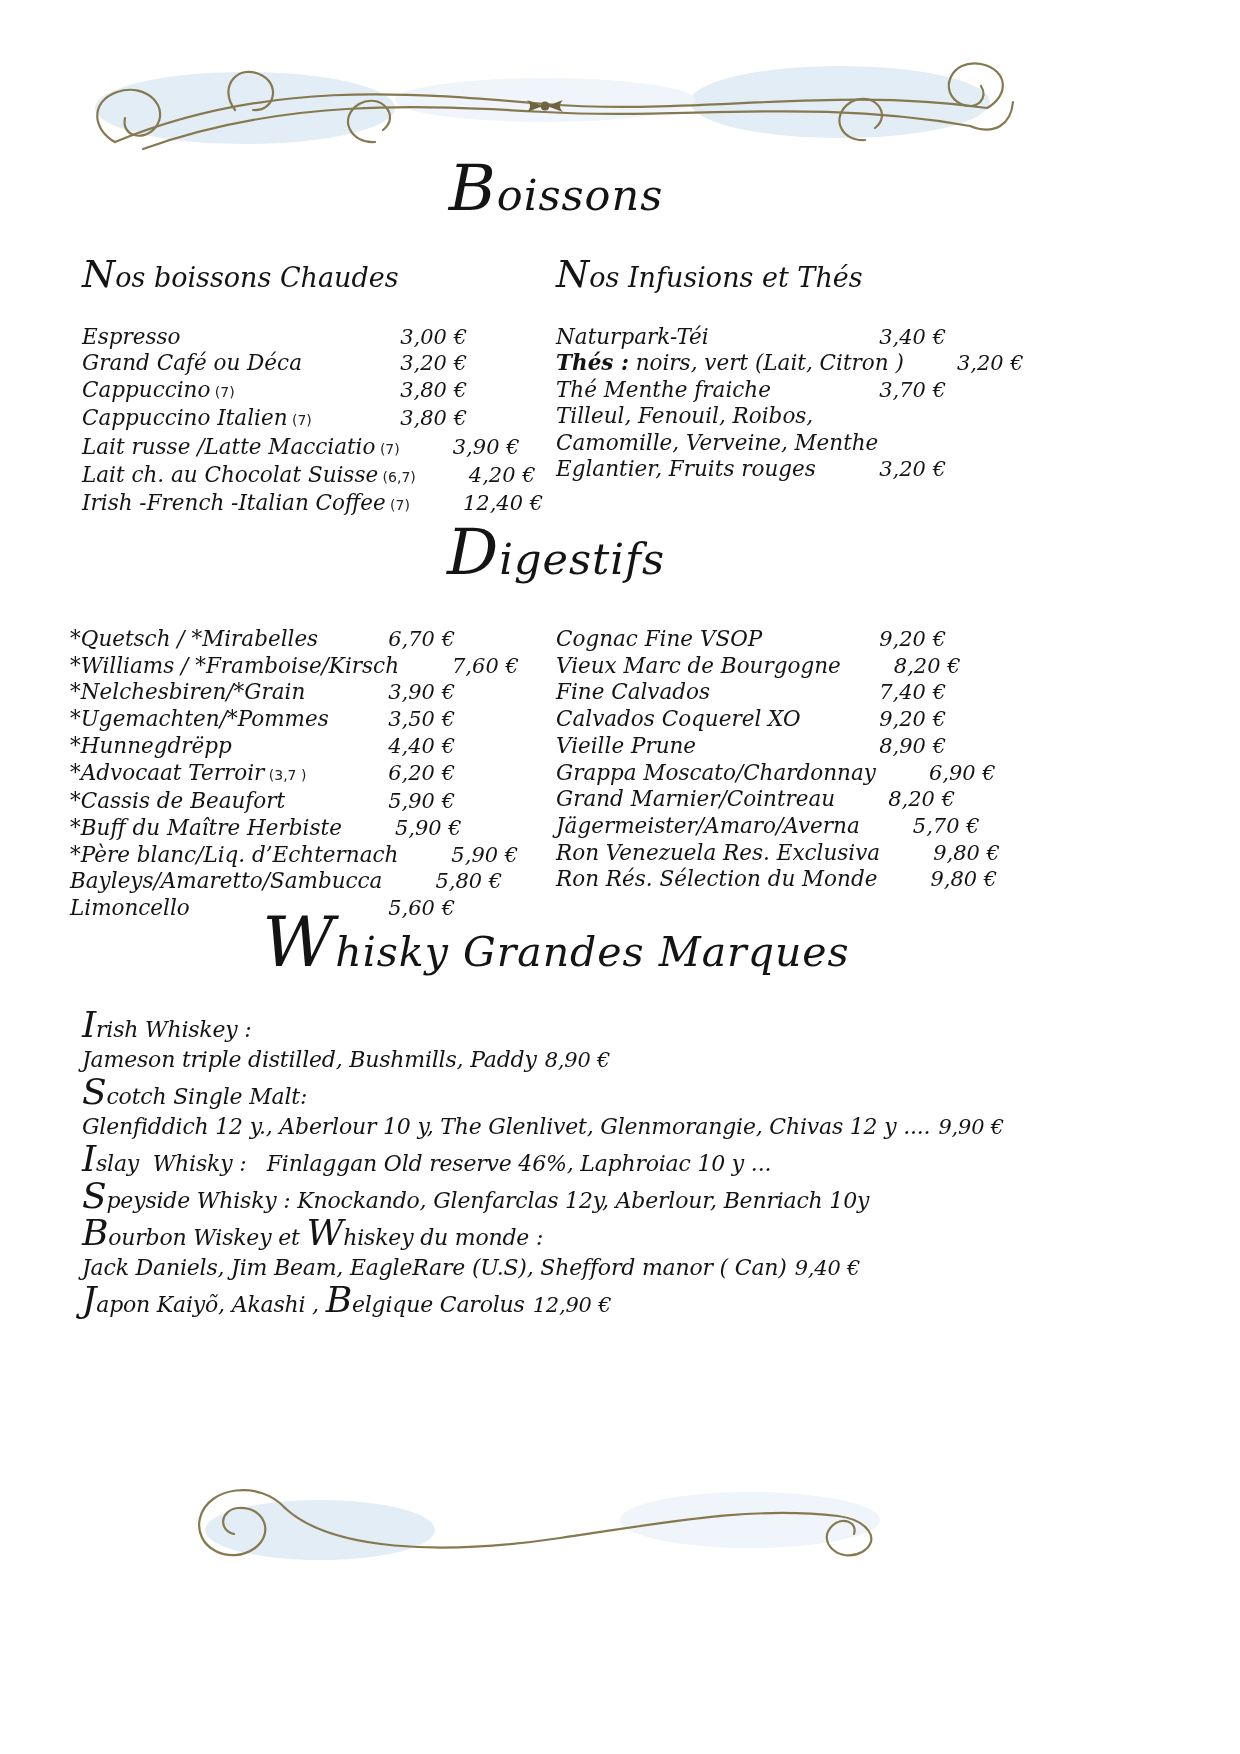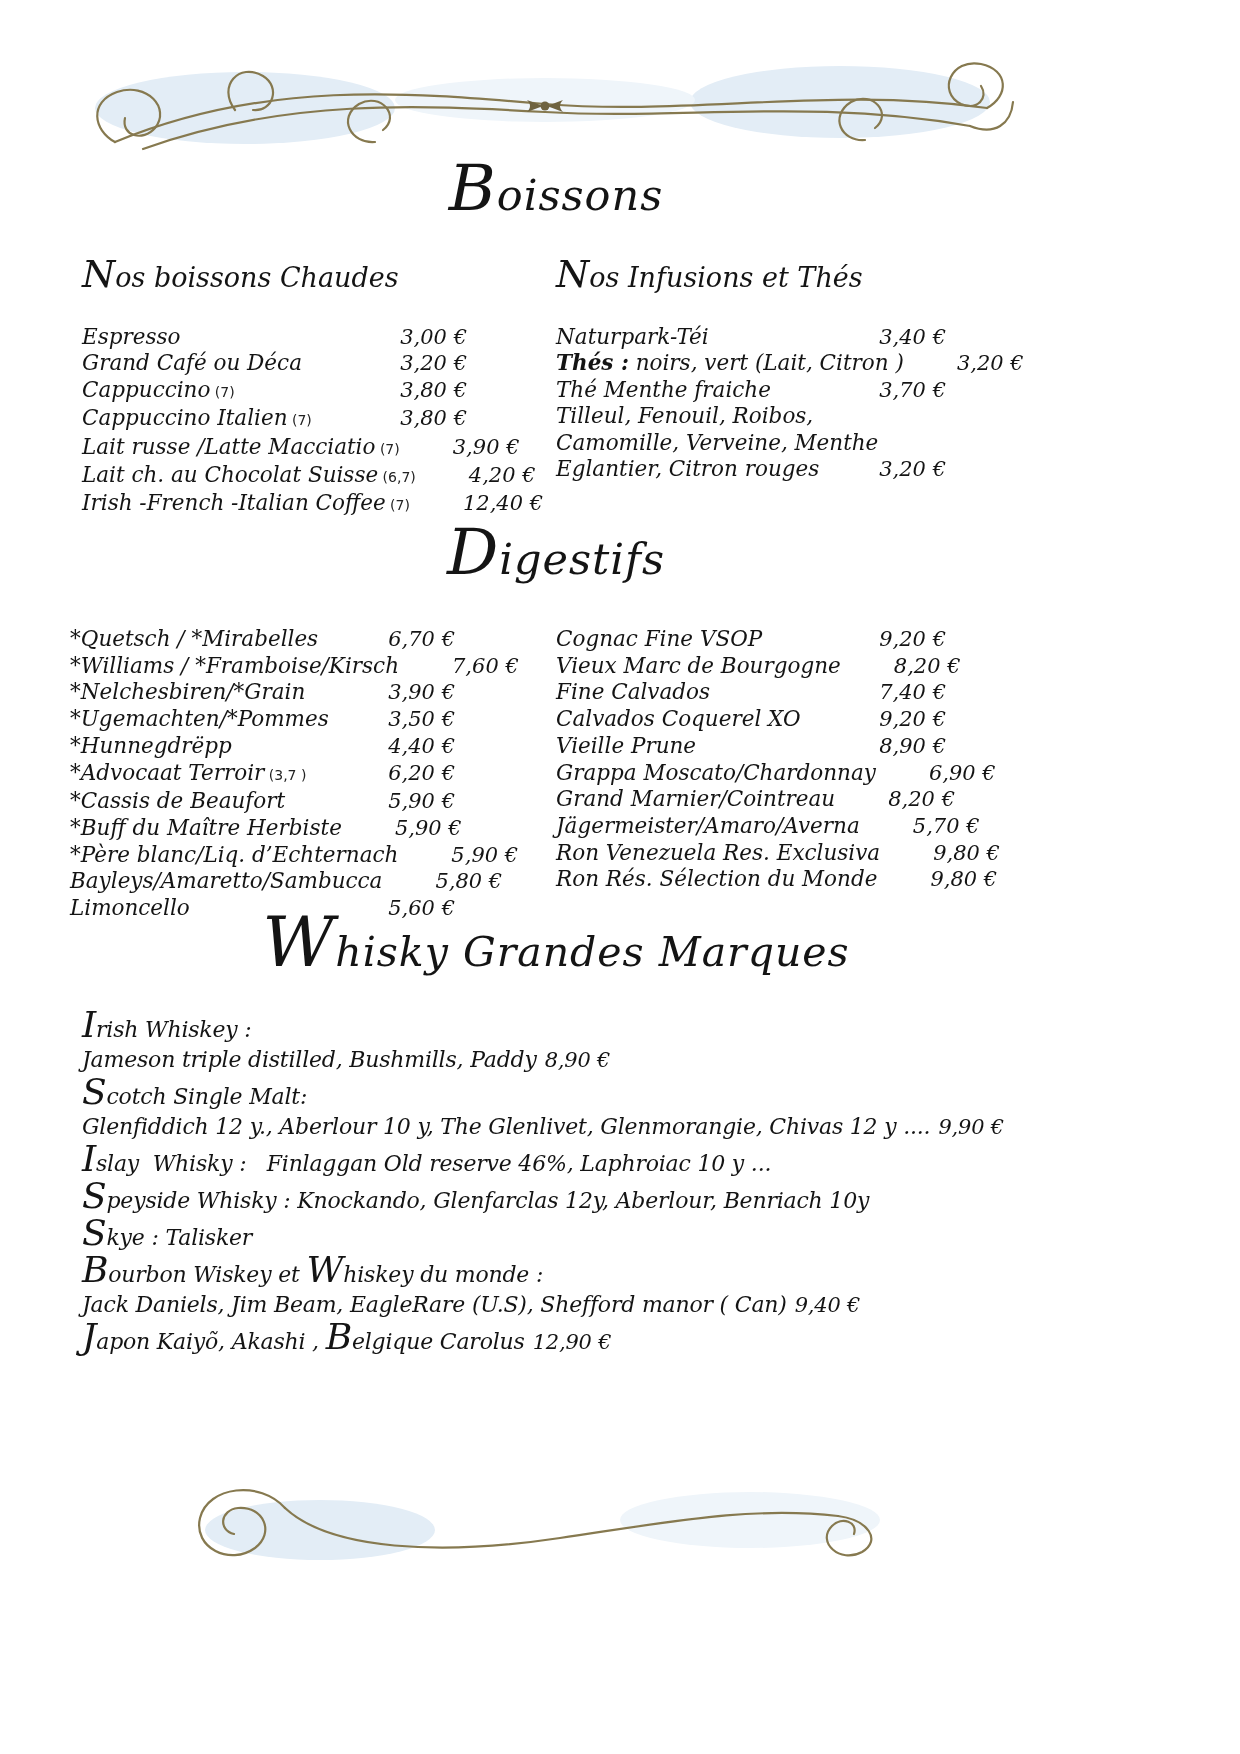--- a/index.html
+++ b/index.html
@@ -140,21 +140,21 @@
         </div>
         <div class="menu-row">
           <span class="item-name">Tilleul, Fenouil, Roibos,</span>
           <span class="price"></span>
         </div>
         <div class="menu-row">
           <span class="item-name">Camomille, Verveine, Menthe</span>
           <span class="price"></span>
         </div>
         <div class="menu-row">
-          <span class="item-name">Eglantier, Citron rouges</span>
+          <span class="item-name">Eglantier, Fruits rouges</span>
           <span class="price">3,20 €</span>
         </div>
       </div>
   </div>
 
   <div class="menu-col dcol-left">
     <div class="rows">
         <div class="menu-row">
           <span class="item-name">*Quetsch / *Mirabelles</span>
           <span class="price">6,70 €</span>
@@ -262,24 +262,20 @@
       <div class="w-row">
         <span class="w-text">Glenfiddich 12 y., Aberlour 10 y, The Glenlivet, Glenmorangie, Chivas 12 y ....</span>
         <span class="price">9,90 €</span>
       </div>
       <div class="w-row heading">
         <span class="w-text"><span class="initial">I</span>slay  Whisky :   Finlaggan Old reserve 46%, Laphroiac 10 y ...</span>
         <span class="price"></span>
       </div>
       <div class="w-row heading">
         <span class="w-text"><span class="initial">S</span>peyside Whisky : Knockando, Glenfarclas 12y, Aberlour, Benriach 10y</span>
-        <span class="price"></span>
-      </div>
-      <div class="w-row heading">
-        <span class="w-text"><span class="initial">S</span>kye : Talisker</span>
         <span class="price"></span>
       </div>
       <div class="w-row heading">
         <span class="w-text"><span class="initial">B</span>ourbon Wiskey et <span class="initial">W</span>hiskey du monde :</span>
         <span class="price"></span>
       </div>
       <div class="w-row">
         <span class="w-text">Jack Daniels, Jim Beam, EagleRare (U.S), Shefford manor ( Can)</span>
         <span class="price">9,40 €</span>
       </div>

